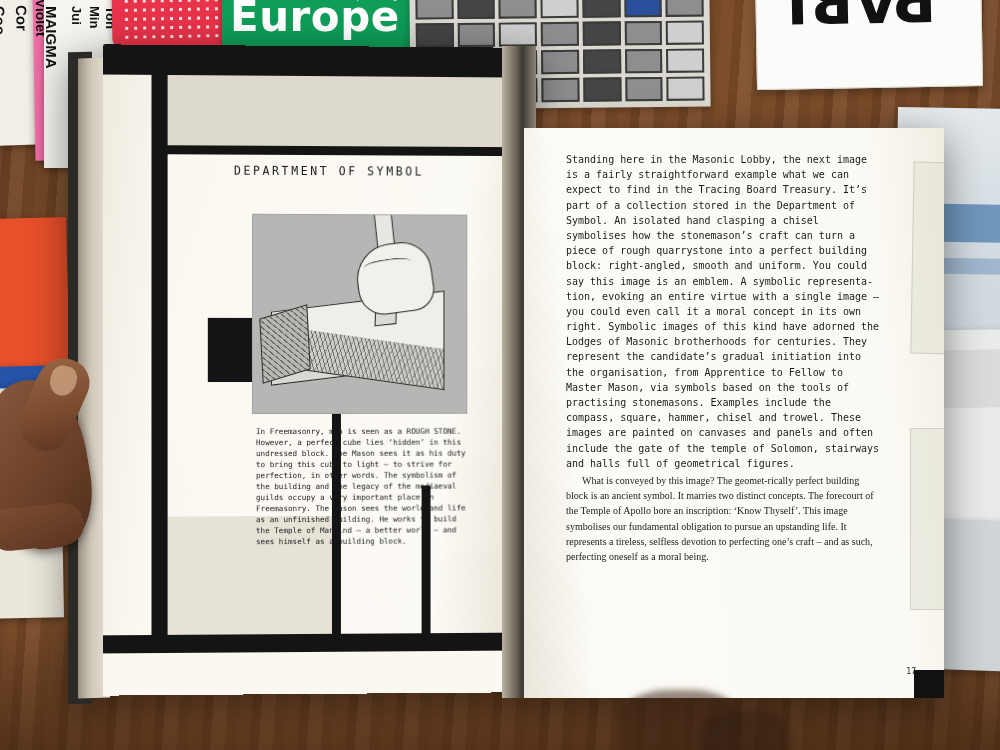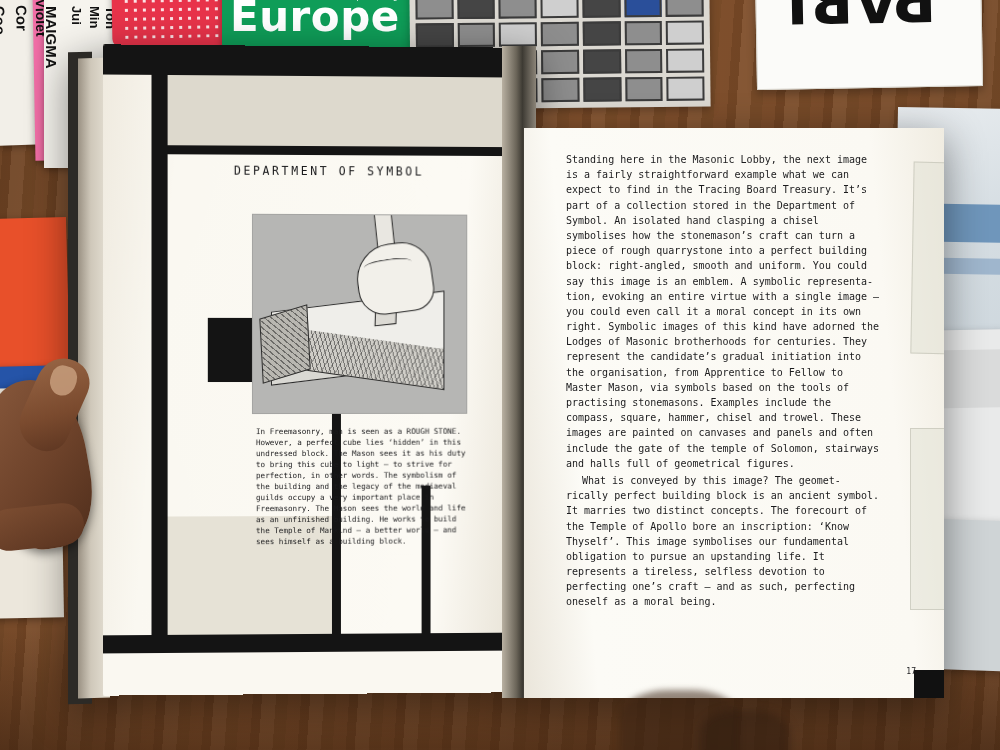--- a/index.html
+++ b/index.html
@@ -334,21 +334,21 @@
   
   .body-col {
     position: absolute;
     left: 42px; top: 24px;
     width: 316px;
     font-size: 10px;
     line-height: 1.52;
     color: #1b1b1d;
   }
   .body-col p { margin: 0; }
-  .body-col p + p { margin-top: 0.2em; text-indent: 1.6em; }
+  .body-col p + p { margin-top: 0.2em; text-indent: 1.6em; font-family: Liberation Serif, serif; }
 
   .page-num {
     position: absolute;
     right: 28px; bottom: 22px;
     font-size: 8px;
     color: #1b1b1d;
   }
   .black-corner {
     position: absolute;
     right: 0; bottom: 0; width: 30px; height: 28px;

